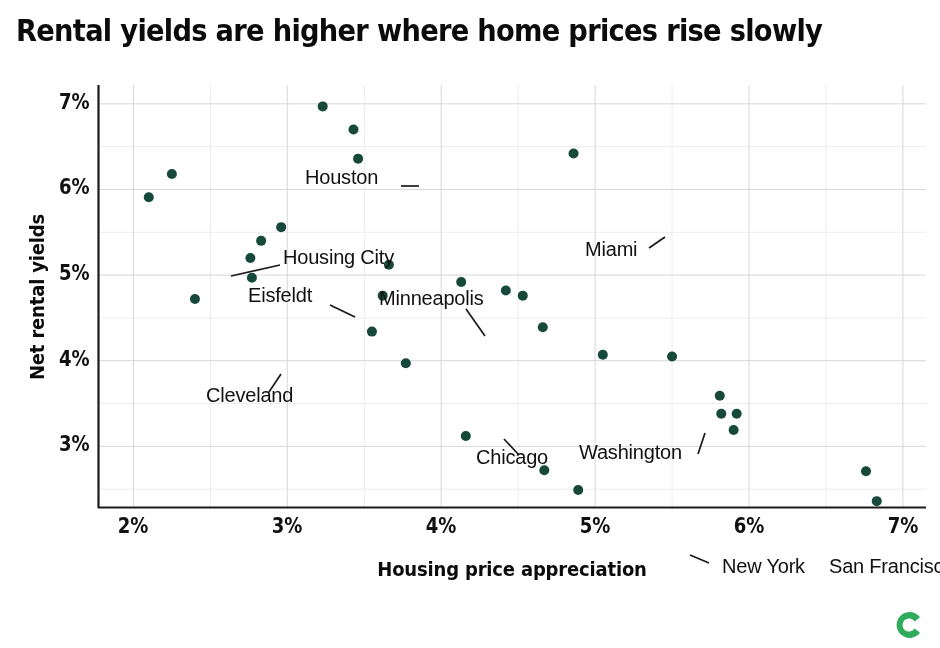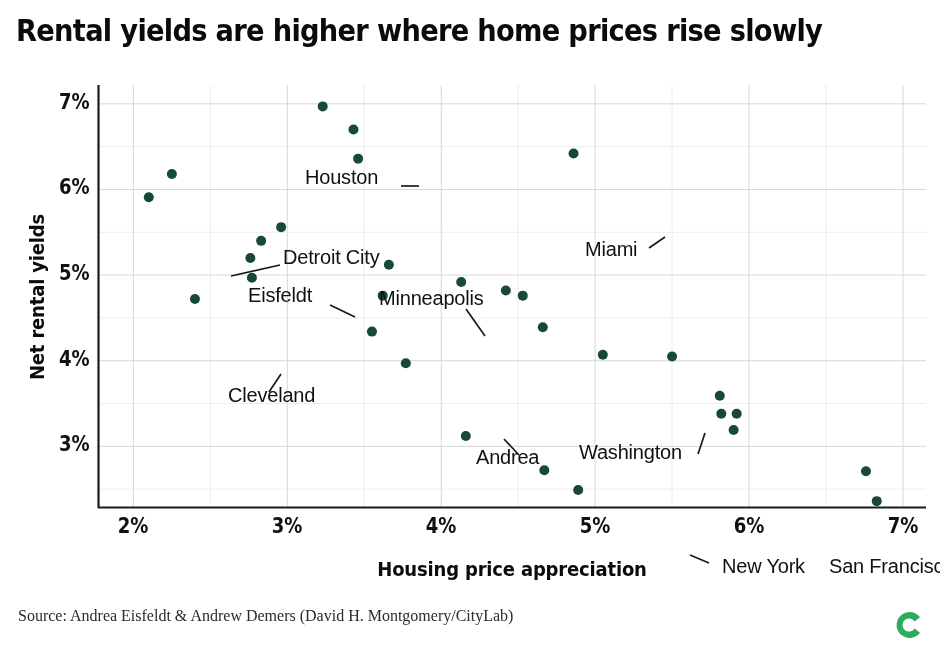--- a/index.html
+++ b/index.html
@@ -244,31 +244,30 @@
           <circle cx="635.6208178438662" cy="345.07894736842104" r="5" fill="#17493a"></circle>
           <circle cx="367.82899628252784" cy="351.0728744939271" r="5" fill="#17493a"></circle>
           <circle cx="767.9776951672862" cy="386.18016194331983" r="5" fill="#17493a"></circle>
           <circle cx="446.31970260223045" cy="385.32388663967606" r="5" fill="#17493a"></circle>
           <circle cx="480.17843866170995" cy="405.01821862348174" r="5" fill="#17493a"></circle>
           <circle cx="778.7509293680297" cy="416.1497975708502" r="5" fill="#17493a"></circle>
         </g>
     </svg>
     <div id="label-layer">
         <div class="pt-label" style="left: 207px; top: 81px;">Houston</div>
-        <div class="pt-label" style="left: 185px; top: 161px;">Detroit City</div>
+        <div class="pt-label" style="left: 185px; top: 161px;">Housing City</div>
         <div class="pt-label" style="left: 150px; top: 199px;">Eisfeldt</div>
         <div class="pt-label" style="left: 281px; top: 202px; text-align: right;">Minneapolis</div>
-        <div class="pt-label" style="left: 108px; top: 299px; margin-left: 22px;">Cleveland</div>
+        <div class="pt-label" style="left: 108px; top: 299px;">Cleveland</div>
         <div class="pt-label" style="left: 487px; top: 153px;">Miami</div>
-        <div class="pt-label" style="left: 378px; top: 361px;">Andrea</div>
+        <div class="pt-label" style="left: 378px; top: 361px;">Chicago</div>
         <div class="pt-label" style="left: 481px; top: 356px;">Washington</div>
         <div class="pt-label" style="left: 613px; top: 470px; margin-left: 11px;">New York</div>
         <div class="pt-label" style="left: 731px; top: 470px;">San Francisco</div>
       </div>
   </div>
 
-  <div class="source-note">Source: Andrea Eisfeldt &amp; Andrew Demers (David H. Montgomery/CityLab)</div>
 
   <svg id="logo" viewBox="0 0 34 34">
     <path id="logo-path" d="M 30 9.2 A 13 13 0 1 0 30 24.8 L 24.6 20.6 A 6.6 6.6 0 1 1 24.6 13.4 Z" fill="#2eab5b"></path>
   </svg>
 
 </div>
 
 </body></html>

